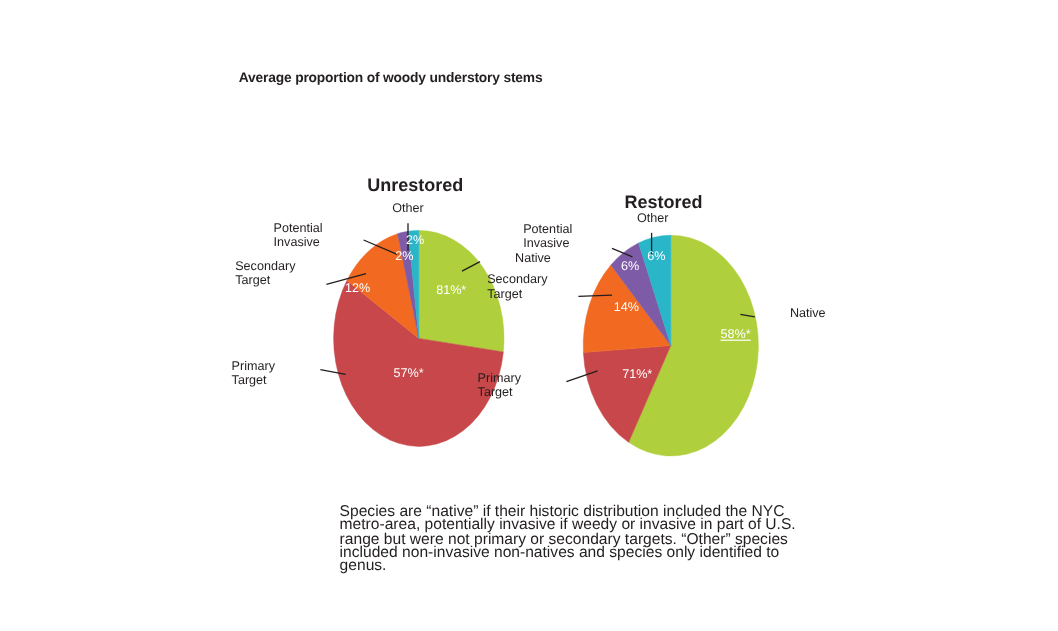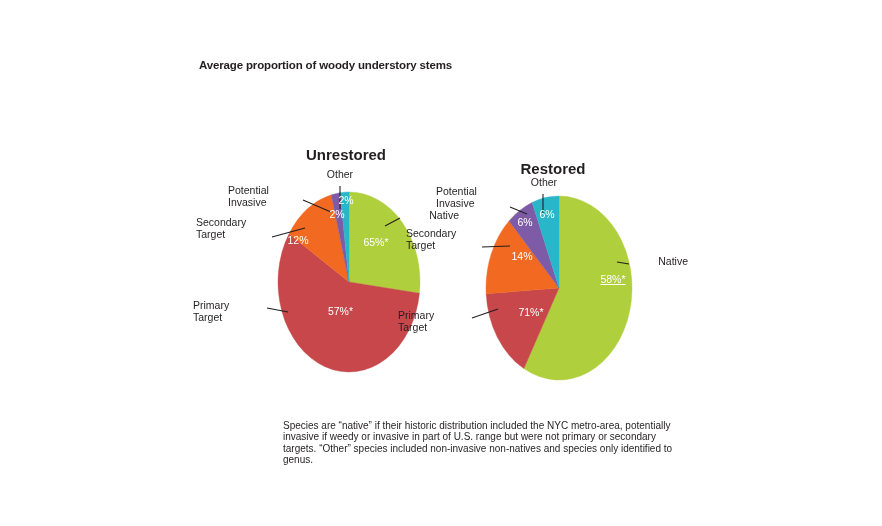--- a/index.html
+++ b/index.html
@@ -52,21 +52,21 @@
     font-weight:normal;
   }
 
   svg.pie{position:absolute;overflow:visible;}
   svg.leaders{position:absolute;left:0;top:0;overflow:visible;pointer-events:none;}
 
   .footnote{
     position:absolute;
     left:283px;top:420px;
     width:392px;
-    font-size:10px;
+    font-size:13px;
     line-height:11.3px;
     color:#231f20;
   }
   .footnote p{margin:0;}
 </style>
 </head>
 <body>
 
 <div id="stage">
 
@@ -107,21 +107,21 @@
     <span>Target</span>
   </div>
 
   <div class="leader-label right-align" style="left:193px;top:300px;width:72px;">
     <span>Primary</span><br>
     <span>Target</span>
   </div>
 
   <div class="leader-label left-align" style="left:403px;top:210px;width:56px;">Native</div>
 
-  <div class="slice-value" style="left:354px;top:236px;width:44px;">65%*</div>
+  <div class="slice-value" style="left:354px;top:236px;width:44px;">81%*</div>
   <div class="slice-value" style="left:309px;top:305px;width:44px;text-align:right;">57%*</div>
   <div class="slice-value" style="left:281px;top:222px;width:34px;margin-top:12px;">12%</div>
   <div class="slice-value" style="left:323px;top:208px;width:28px;">2%</div>
   <div class="slice-value" style="left:332px;top:194px;width:28px;">2%</div>
 
   <div class="pie-heading" style="left:493px;top:146px;width:120px;margin-top:14px;">Restored</div>
 
   <svg class="pie" id="pie-right" style="left:486px;top:196px;" width="146" height="184" viewBox="0 0 146 184">
       <path d="M 73 92 L 73 0 A 73 92 0 1 1 37.8319817905748 172.62021456403545 Z" fill="#b0cf3c" stroke="#b0cf3c" stroke-width="0.4"></path>
       <path d="M 73 92 L 37.8319817905748 172.62021456403545 A 73 92 0 0 1 0.1440488247361742 97.77672779669685 Z" fill="#c7474a" stroke="#c7474a" stroke-width="0.4"></path>

